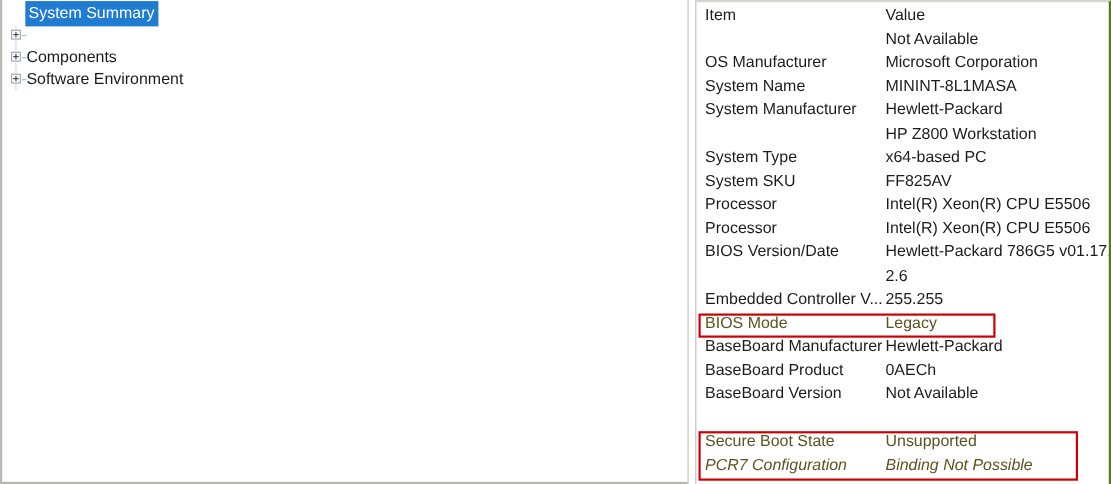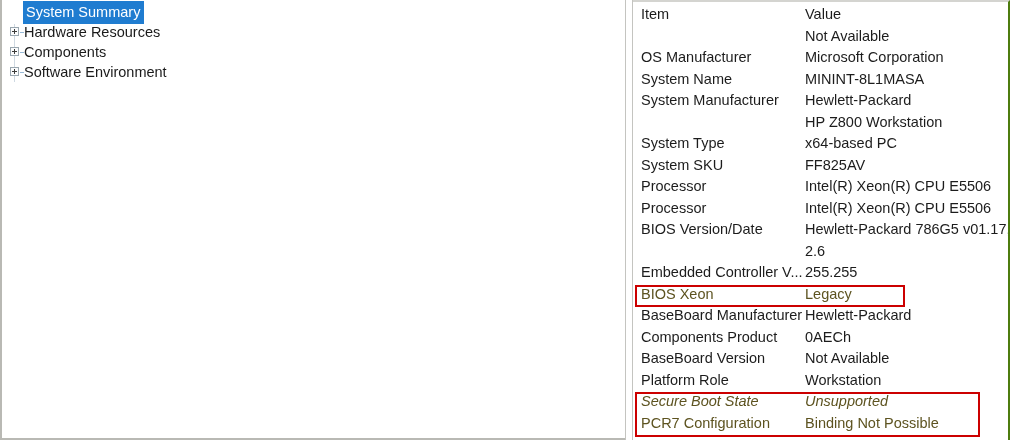--- a/index.html
+++ b/index.html
@@ -194,21 +194,20 @@
     <div class="tree-guide"></div>
     <div class="tree-root" id="tree-root">
         <div class="tree-row level0 selected">
           <span class="expander" style="visibility: hidden;"></span>
           <span class="tree-label">System Summary</span>
         </div>
         <div class="tree-row level0">
           <span class="expander">
             <span class="plusbox"></span>
           </span>
-          <span class="tree-label">Hardware Resources</span>
         </div>
         <div class="tree-row level0">
           <span class="expander">
             <span class="plusbox"></span>
           </span>
           <span class="tree-label">Components</span>
         </div>
         <div class="tree-row level0">
           <span class="expander">
             <span class="plusbox"></span>
@@ -265,44 +264,40 @@
           <span class="cell-value">Hewlett-Packard 786G5 v01.17, 8/</span>
         </div>
         <div class="row" style="top: 238.5px;">
           <span class="cell-value">2.6</span>
         </div>
         <div class="row" style="top: 260px;">
           <span class="cell-item">Embedded Controller V...</span>
           <span class="cell-value">255.255</span>
         </div>
         <div class="row highlighted" style="top: 281.5px;">
-          <span class="cell-item">BIOS Xeon</span>
+          <span class="cell-item">BIOS Mode</span>
           <span class="cell-value">Legacy</span>
         </div>
         <div class="row" style="top: 303px;">
           <span class="cell-item">BaseBoard Manufacturer</span>
           <span class="cell-value">Hewlett-Packard</span>
         </div>
         <div class="row" style="top: 324.5px;">
-          <span class="cell-item">Components Product</span>
+          <span class="cell-item">BaseBoard Product</span>
           <span class="cell-value">0AECh</span>
         </div>
         <div class="row" style="top: 346px;">
           <span class="cell-item">BaseBoard Version</span>
           <span class="cell-value">Not Available</span>
         </div>
-        <div class="row" style="top: 367.5px;">
-          <span class="cell-item">Platform Role</span>
-          <span class="cell-value">Workstation</span>
-        </div>
-        <div class="row highlighted" style="top: 389px; font-style: italic;">
+        <div class="row highlighted" style="top: 389px;">
           <span class="cell-item">Secure Boot State</span>
           <span class="cell-value">Unsupported</span>
         </div>
-        <div class="row highlighted" style="top: 410.5px;">
+        <div class="row highlighted" style="top: 410.5px; font-style: italic;">
           <span class="cell-item">PCR7 Configuration</span>
           <span class="cell-value">Binding Not Possible</span>
         </div>
       </div>
     <div id="annotation-layer">
         <div class="redbox" style="left: 2px; top: 283px; width: 270px; height: 22px; border-color: rgb(204, 0, 0);"></div>
         <div class="redbox" style="left: 2px; top: 390px; width: 345px; height: 45px; border-color: rgb(204, 0, 0);"></div>
       </div>
   </div>
 

